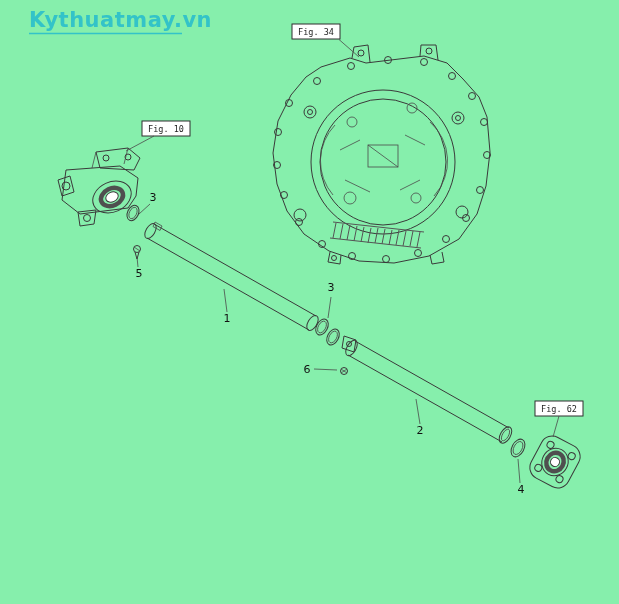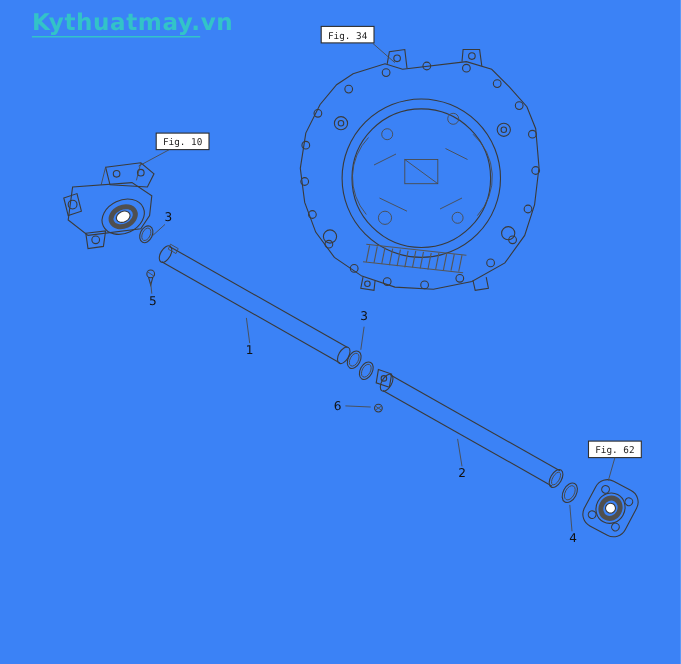--- a/index.html
+++ b/index.html
@@ -1,16 +1,16 @@
 <!DOCTYPE html>
 <html><head>
 <meta charset="utf-8">
 <style>
   html,body{margin:0;padding:0;background:#ffffff;}
-  .page{position:relative;width:619px;height:604px;background:#3b82f6;overflow:hidden;
+  .page{position:relative;width:619px;height:604px;background:#86efac;overflow:hidden;
         font-family:"Liberation Sans",sans-serif;}
   svg{display:block;}
   .line{stroke:#3a3a3a;stroke-width:1;fill:none;}
   .thin{stroke:#4a4a4a;stroke-width:.8;fill:none;}
   .fillw{fill:#ffffff;stroke:#3a3a3a;stroke-width:1;}
   .darkring{stroke:#4f4f4f;stroke-width:4.5;fill:none;}
   .hatch{stroke:#555;stroke-width:1;fill:none;}
   text.fig{font:8.5px "DejaVu Sans Mono",monospace;fill:#1e1e1e;}
   text.num{font:11px "DejaVu Sans",sans-serif;fill:#111;}
   text.wm{font:bold 21px "DejaVu Sans",sans-serif;letter-spacing:.5px;}

